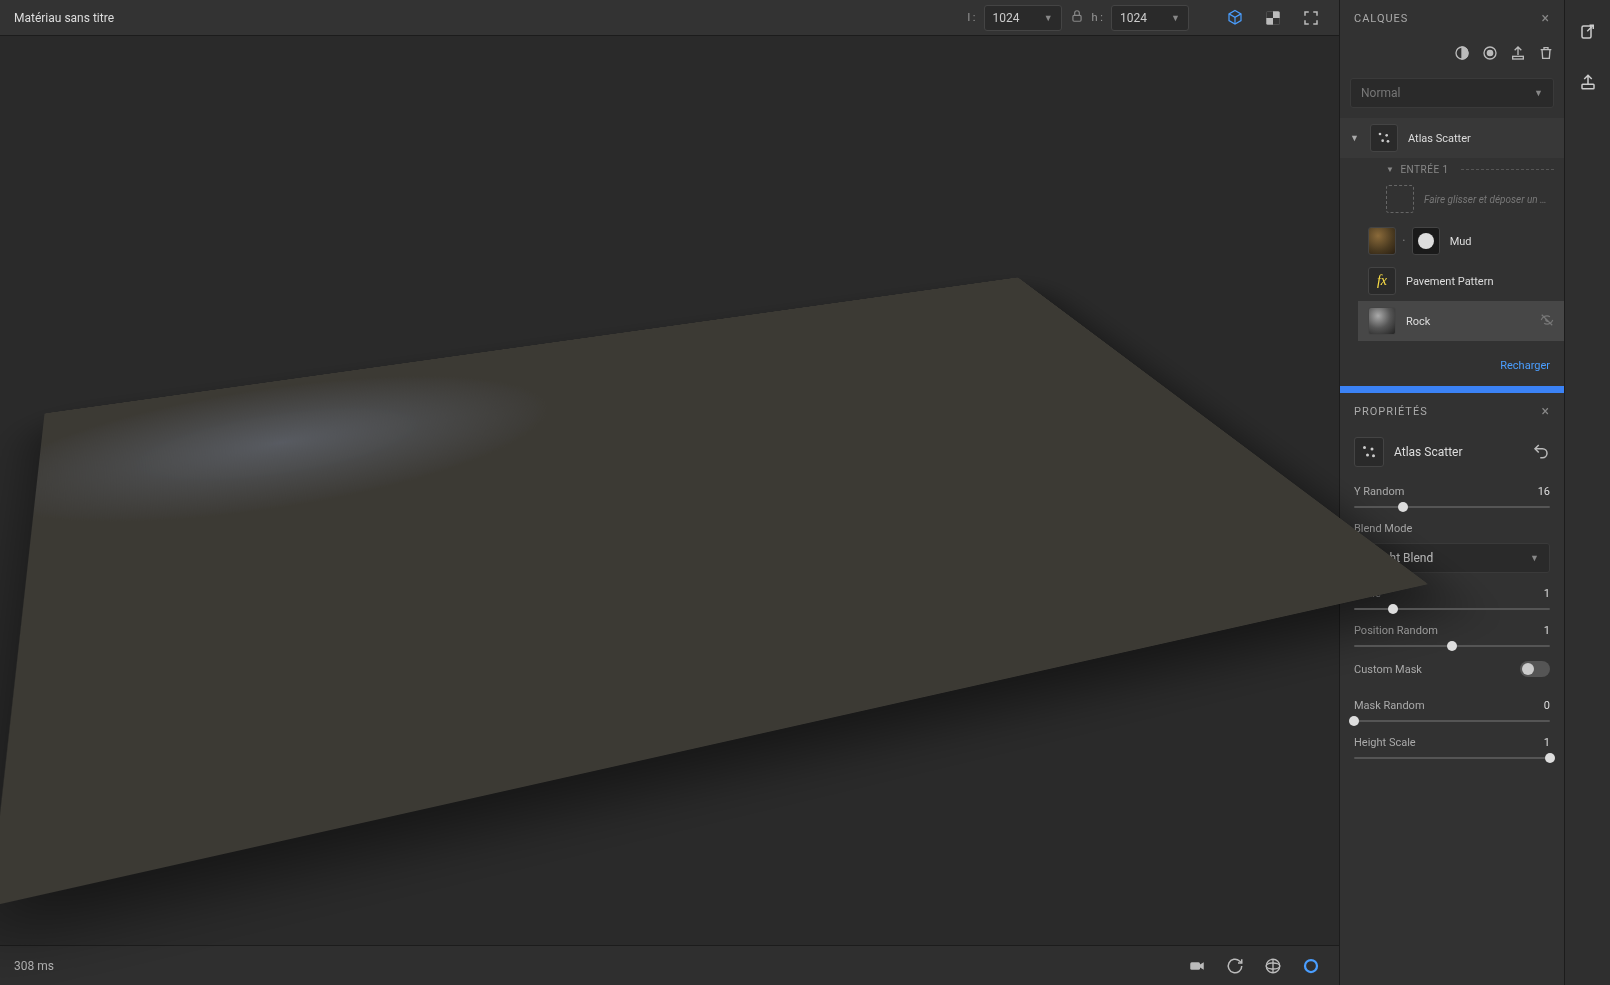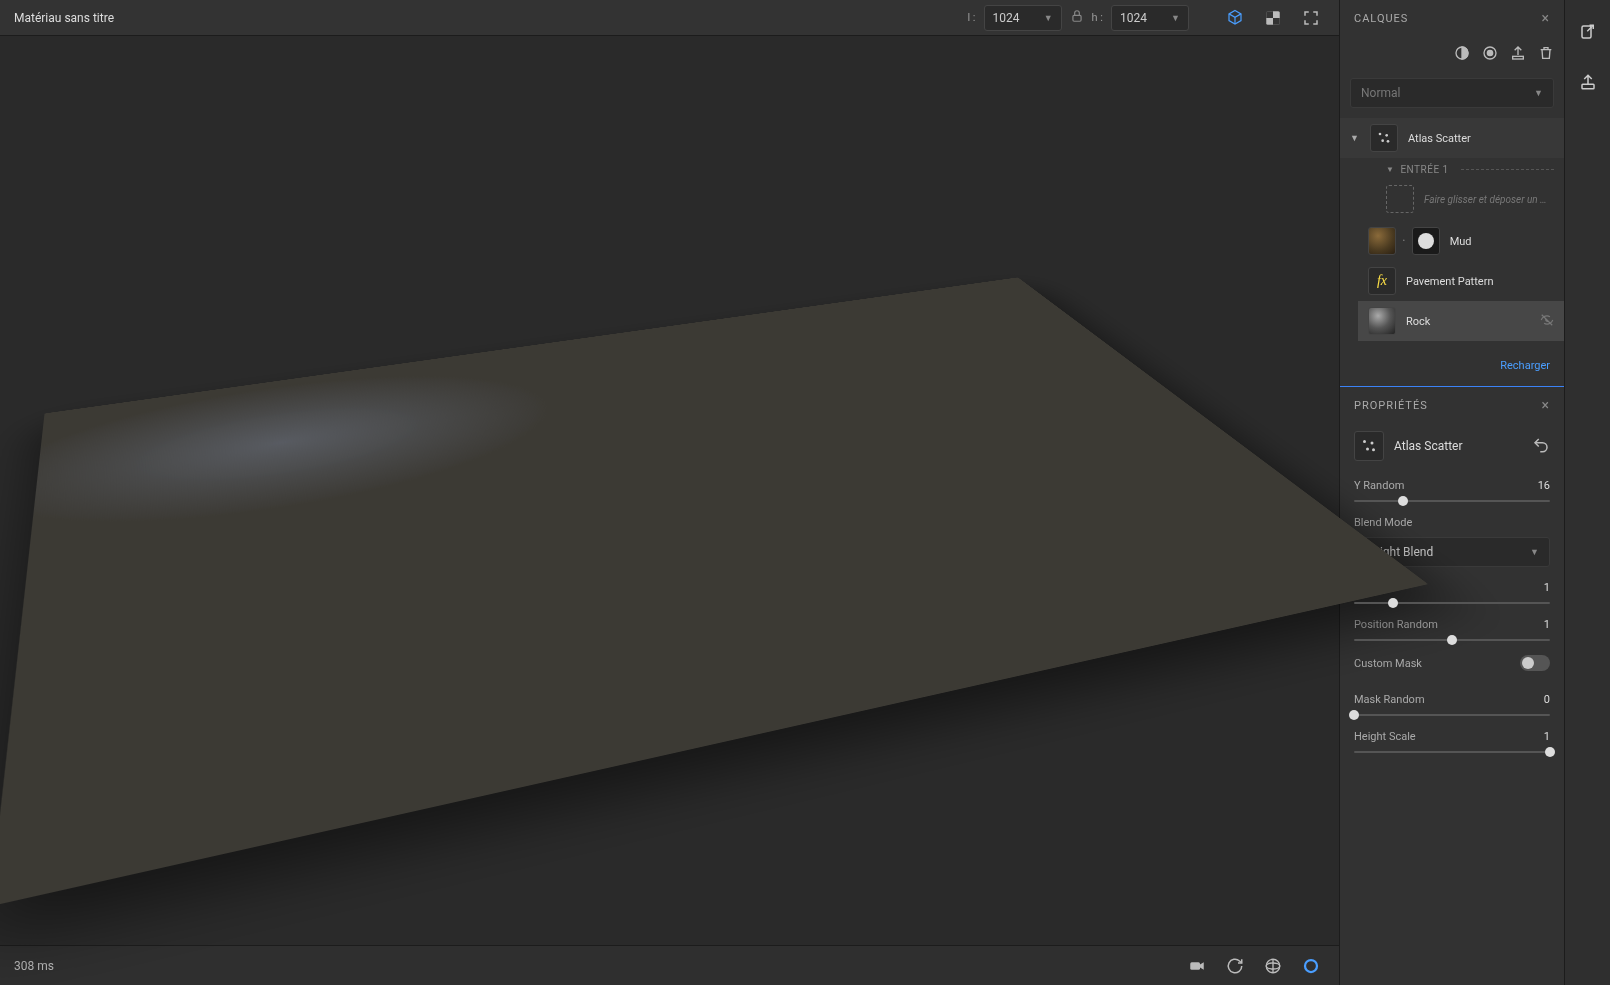--- a/index.html
+++ b/index.html
@@ -47,21 +47,21 @@
 .layer-name{color:#ddd;font-size:11px;flex:1}
 .sublayers{padding-left:18px}
 .entree-head{padding:6px 10px 6px 28px;color:#888;font-size:10px;letter-spacing:0.5px;display:flex;align-items:center;gap:6px}
 .entree-head::after{content:"";flex:1;border-top:1px dashed #555;margin-left:6px}
 .drop-zone{margin:4px 10px 8px 28px;display:flex;align-items:center;gap:10px}
 .drop-box{width:28px;height:28px;border:1px dashed #666;border-radius:3px;flex-shrink:0}
 .drop-hint{color:#777;font-style:italic;font-size:10px;white-space:nowrap;overflow:hidden;text-overflow:ellipsis}
 .vis-icon{color:#777;font-size:14px}
 .dot-sep{color:#777;font-size:14px;margin:0 -4px}
 .reload{text-align:right;padding:14px 14px;color:#4a9eff;font-size:11px;cursor:pointer}
-.props{flex:1;border-top:1px solid #3b82f6;overflow:hidden;padding-bottom:10px}
+.props{flex:1;border-top:7px solid #3b82f6;overflow:hidden;padding-bottom:10px}
 .prop-head{display:flex;align-items:center;padding:8px 14px;gap:10px}
 .prop-head .layer-icon{width:30px;height:30px}
 .undo-icon{margin-left:auto;color:#bbb;cursor:pointer}
 .prop-row{padding:10px 14px 4px}
 .prop-label-row{display:flex;justify-content:space-between;align-items:center;font-size:11px;color:#aaa;margin-bottom:8px}
 .prop-val{color:#ddd}
 .slider{height:2px;background:#555;position:relative;border-radius:2px}
 .slider-thumb{width:10px;height:10px;background:#ddd;border-radius:50%;position:absolute;top:-4px;transform:translateX(-50%)}
 .prop-select{height:30px;background:#2a2a2a;border:1px solid #3a3a3a;border-radius:3px;display:flex;align-items:center;padding:0 10px;justify-content:space-between;color:#ccc;cursor:pointer;margin-top:4px}
 .toggle{width:30px;height:16px;background:#555;border-radius:8px;position:relative;cursor:pointer}

